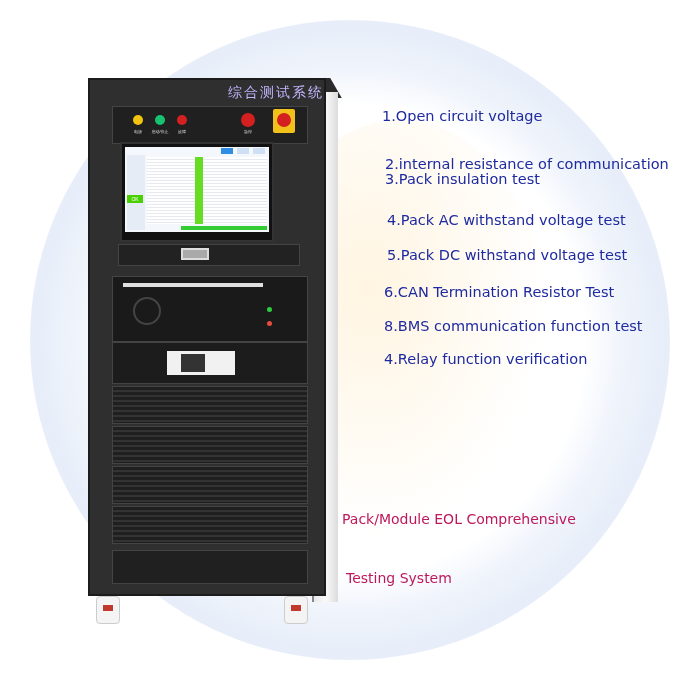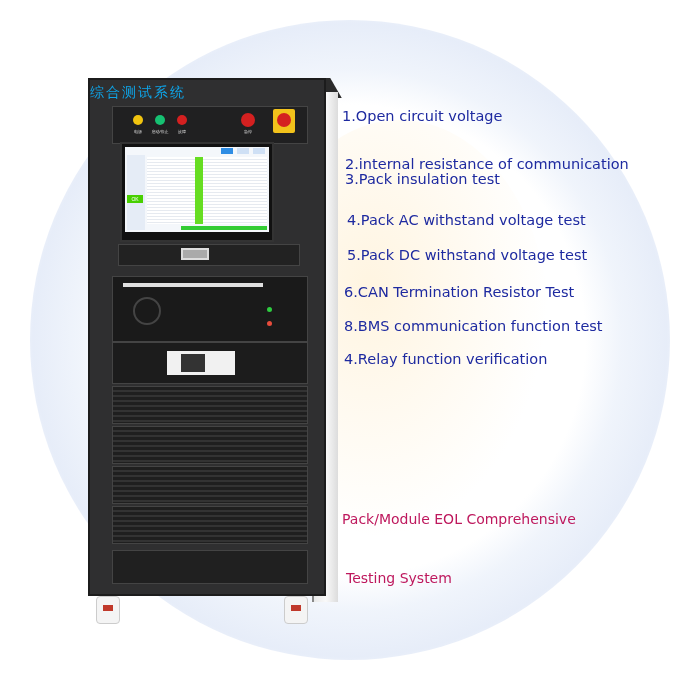--- a/index.html
+++ b/index.html
@@ -4,21 +4,21 @@
 <style>
   html, body { margin:0; padding:0; }
   body { width:700px; height:700px; position:relative; overflow:hidden; background:#ffffff; font-family:"Liberation Sans", sans-serif; }
   .bg-ring { position:absolute; left:30px; top:20px; width:640px; height:640px; border-radius:50%;
     background: radial-gradient(circle at 50% 50%, #ffffff 0%, #ffffff 52%, #eef3fb 60%, #e4ebf8 70%, #ffffff 78%); opacity:0.9; }
   .bg-swirl { position:absolute; left:250px; top:120px; width:300px; height:420px; border-radius:50%;
     background: radial-gradient(ellipse at 40% 40%, rgba(255,236,200,0.55), rgba(255,255,255,0) 70%); }
   .cab-side { position:absolute; left:312px; top:92px; width:24px; height:510px; background:linear-gradient(90deg,#e9e9e9,#f9f9f9,#dcdcdc); border-left:2px solid #888; }
   .cab-side-top { position:absolute; left:300px; top:78px; width:36px; height:20px; background:#2b2b2b; transform:skewX(30deg); }
   .cabinet { position:absolute; left:88px; top:78px; width:238px; height:518px; background:#2f2f30; border:2px solid #1c1c1c; box-sizing:border-box; }
-  .cab-title { position:absolute; left:0; right:0; top:4px; text-align:left; color:#0ea5e9; font-family:"DejaVu Serif", serif; font-size:14px; letter-spacing:2px; }
+  .cab-title { position:absolute; left:0; right:0; top:4px; text-align:right; color:#c4b5fd; font-family:"DejaVu Serif", serif; font-size:14px; letter-spacing:2px; }
   .panel-btns { position:absolute; left:22px; top:26px; width:194px; height:36px; background:#202021; border:1px solid #444; }
   .lamp { position:absolute; width:10px; height:10px; border-radius:50%; top:8px; }
   .lamp-label { position:absolute; top:22px; font-size:4px; color:#ddd; width:20px; text-align:center; }
   .estop { position:absolute; left:128px; top:6px; width:14px; height:14px; border-radius:50%; background:#d42020; }
   .rot-switch { position:absolute; left:160px; top:2px; width:22px; height:24px; background:#f2c21b; border-radius:2px; }
   .rot-switch .knob { position:absolute; left:4px; top:4px; width:14px; height:14px; border-radius:50%; background:#d42020; }
   .monitor { position:absolute; left:30px; top:62px; width:150px; height:96px; background:#111; border:2px solid #333; }
   .screen { position:absolute; left:3px; top:3px; right:3px; bottom:8px; background:#f4f7fb; overflow:hidden; }
   .scr-side { position:absolute; left:2px; top:8px; width:18px; bottom:2px; background:#e5ecf6; }
   .scr-ok { position:absolute; left:2px; top:48px; width:16px; height:8px; background:#48d000; color:#fff; font-size:5px; text-align:center; line-height:8px; }
@@ -34,21 +34,21 @@
   .instr1 .led-g { position:absolute; left:154px; top:30px; width:5px; height:5px; border-radius:50%; background:#2ecc40; }
   .instr1 .led-r { position:absolute; left:154px; top:44px; width:5px; height:5px; border-radius:50%; background:#e74c3c; }
   .instr2 { position:absolute; left:22px; top:262px; width:194px; height:40px; background:#1c1c1c; border:1px solid #444; }
   .instr2 .face { position:absolute; left:54px; top:8px; width:68px; height:24px; background:#f1f1f1; }
   .instr2 .lcd { position:absolute; left:14px; top:3px; width:24px; height:18px; background:#333; }
   .vent { position:absolute; left:22px; width:194px; height:36px; background:repeating-linear-gradient(180deg,#1f1f1f 0,#1f1f1f 3px,#333 3px,#333 5px); border:1px solid #444; }
   .bottom-panel { position:absolute; left:22px; top:470px; width:194px; height:32px; background:#202020; border:1px solid #444; }
   .caster { position:absolute; top:596px; width:22px; height:26px; background:#f4f4f4; border-radius:4px; border:1px solid #ccc; }
   .caster::after { content:""; position:absolute; left:6px; top:8px; width:10px; height:6px; background:#c0392b; }
   .feature-list { position:absolute; left:0; top:0; }
-  .feat { position:absolute; color:#1e2aa0; font-family:"DejaVu Sans", sans-serif; font-size:14.5px; white-space:nowrap; }
+  .feat { position:absolute; color:#1e2aa0; font-family:"DejaVu Sans", sans-serif; font-size:14.5px; white-space:nowrap;margin-left:40px; }
   .caption { position:absolute; color:#be185d; font-family:"DejaVu Sans", sans-serif; font-size:14px; white-space:nowrap; }
 </style>
 </head>
 <body>
 
 <div class="bg-ring"></div>
 <div class="bg-swirl"></div>
 
 <div class="cab-side-top"></div>
 <div class="cab-side"></div>

